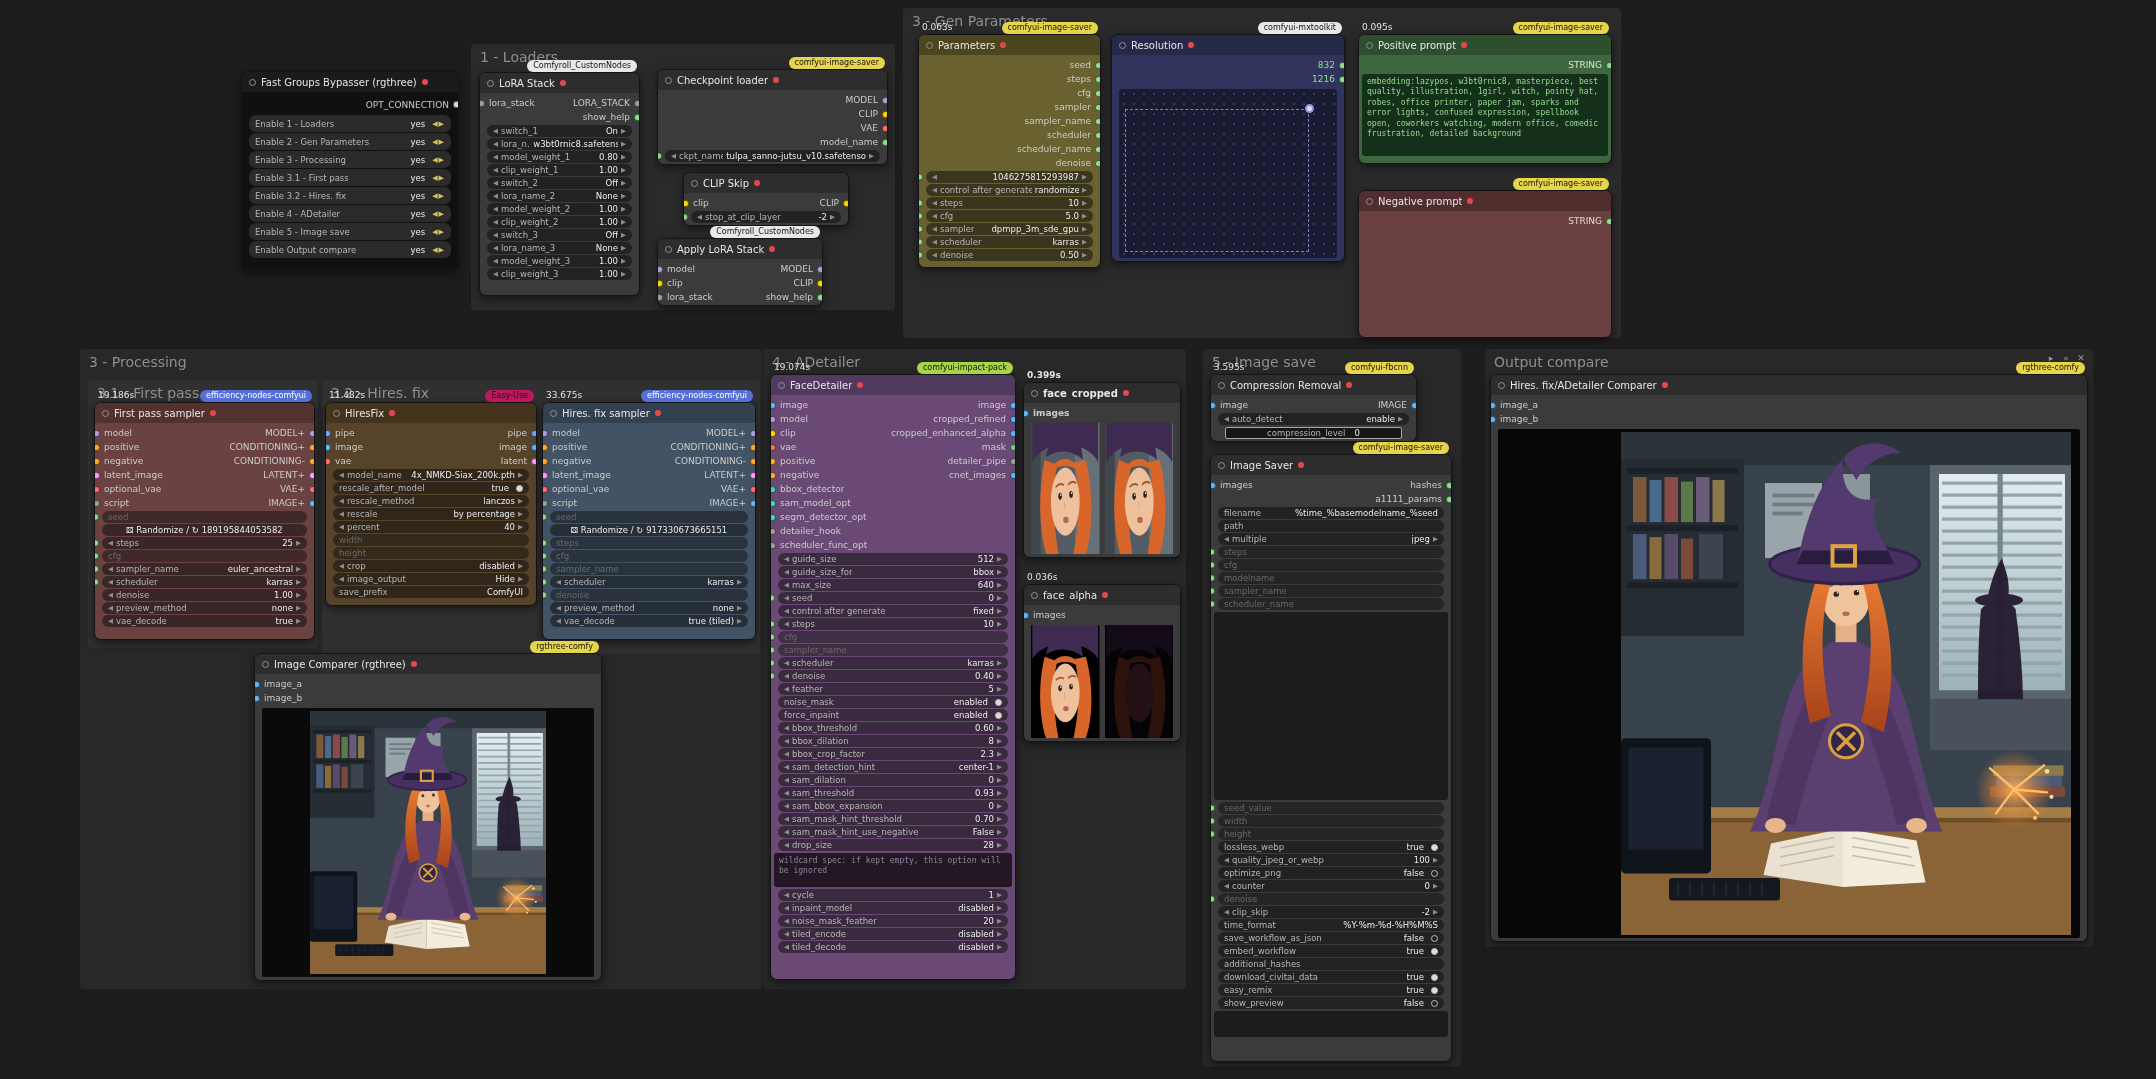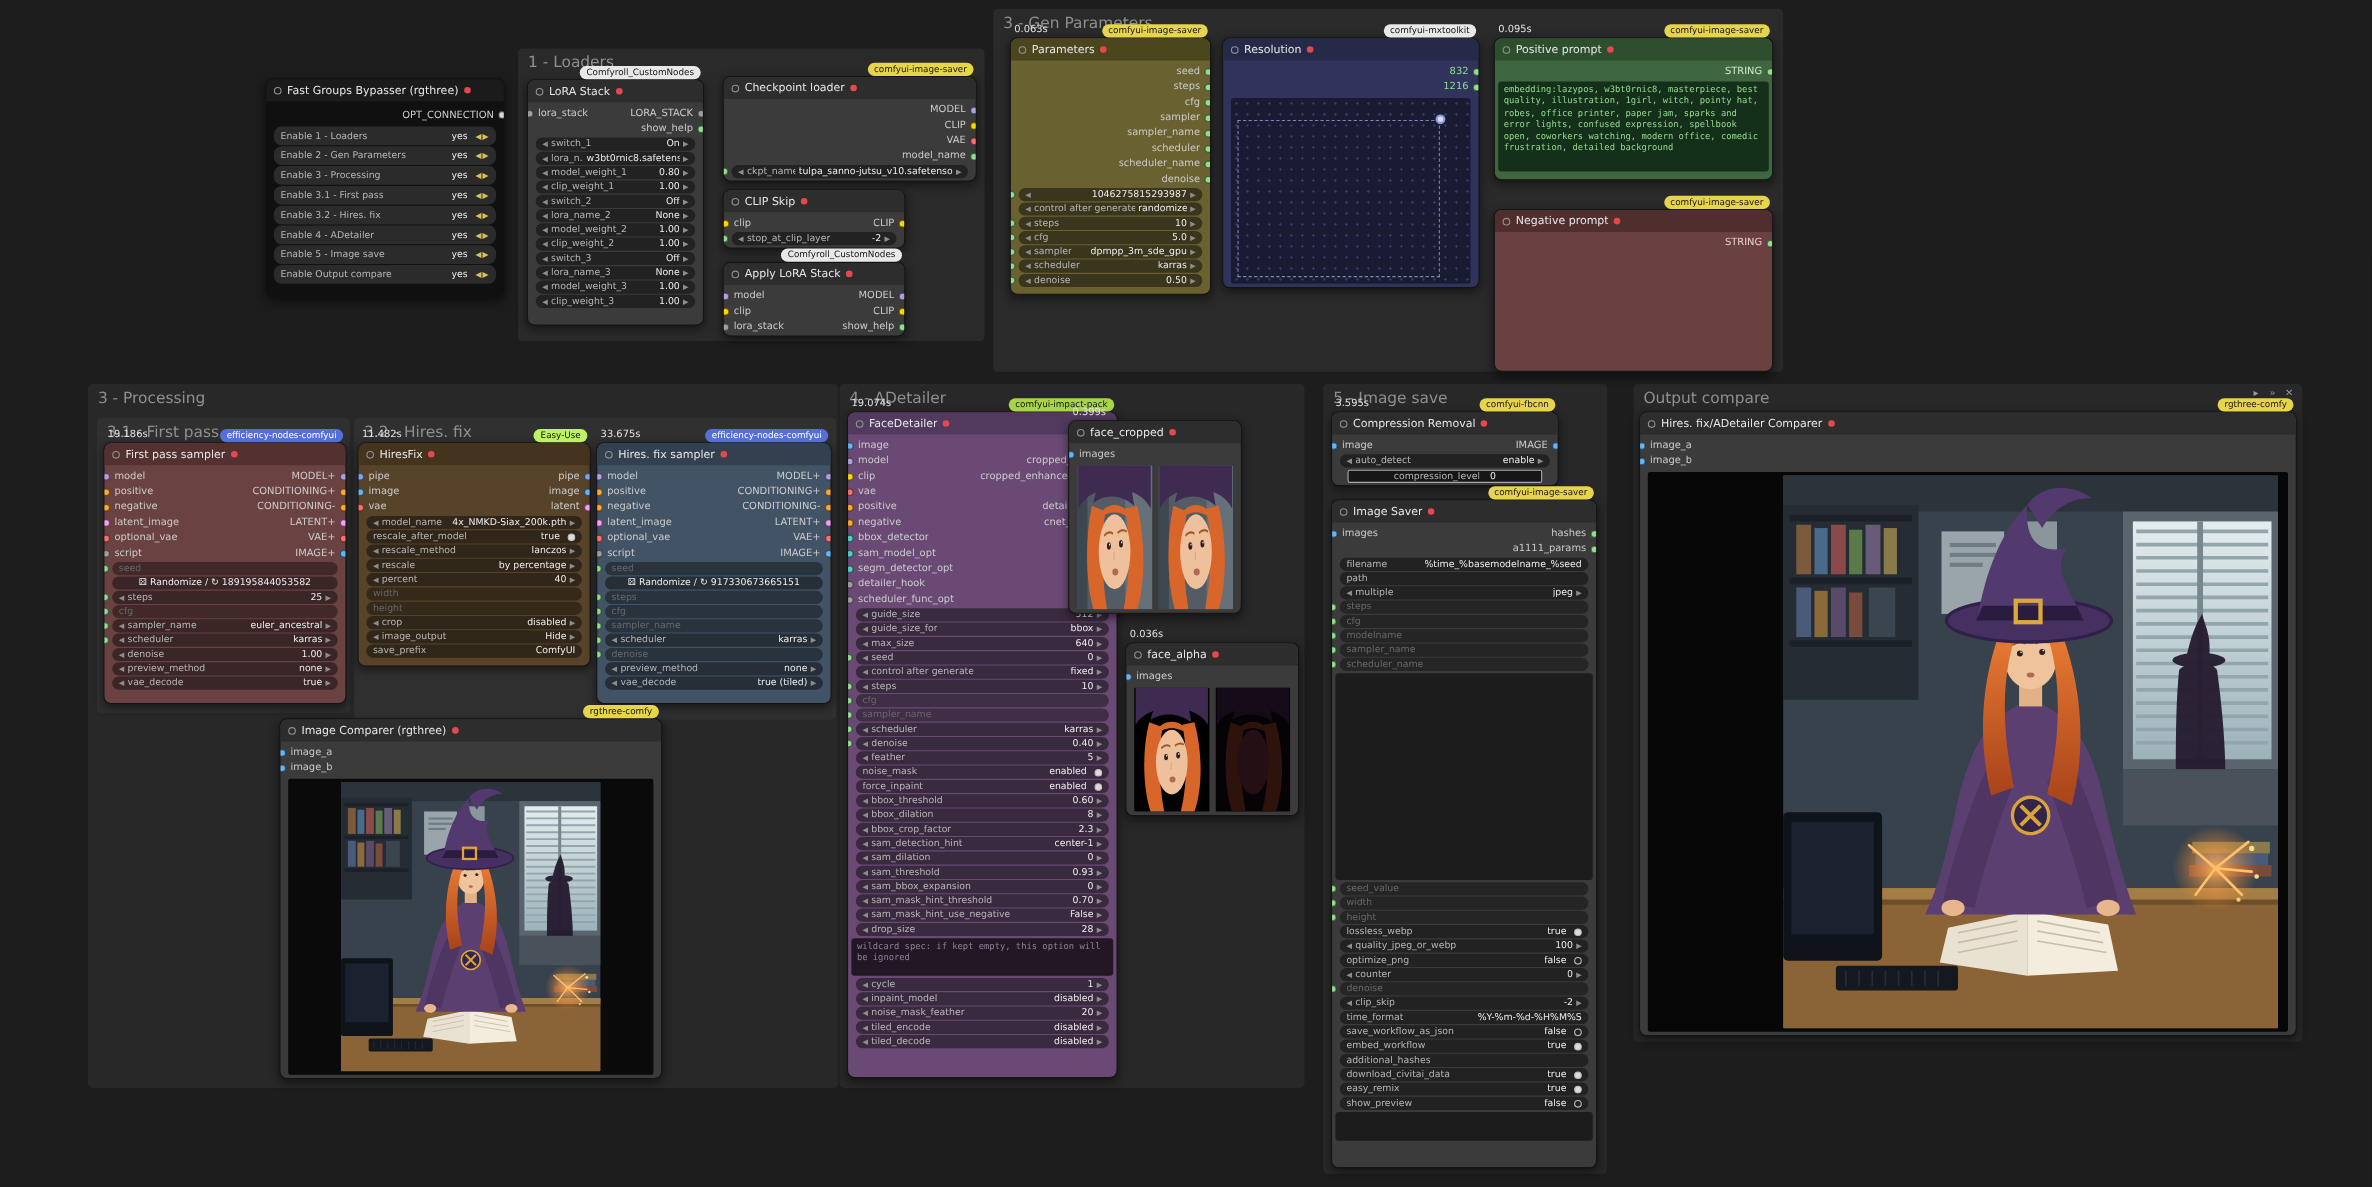--- a/index.html
+++ b/index.html
@@ -277,21 +277,21 @@
         </div>
         <div class="widget combo">
           <span class="wdot" style="background: rgb(142, 224, 142);"></span>
           <span class="arrow">◀</span>
           <span class="wlabel">ckpt_name</span>
           <span class="wvalue">tulpa_sanno-jutsu_v10.safetensors</span>
           <span class="arrow">▶</span>
         </div>
       </div>
     </div>
-    <div class="node" style="left: 657px; top: 172px; width: 166px; height: 54px; --head: #2d2d2d; --body: #3b3b3b;">
+    <div class="node" style="left: 683px; top: 172px; width: 166px; height: 54px; --head: #2d2d2d; --body: #3b3b3b;">
       <div class="node-header">
         <span class="collapse-dot"></span>
         <span class="node-title">CLIP Skip</span>
         <span class="pin"></span>
       </div>
       <div class="node-body">
         <div class="slot-row">
           <span class="slot-in">
             <span class="sdot" style="background: rgb(255, 213, 0);"></span>
             <span class="slot-label">clip</span>
@@ -643,21 +643,21 @@
         </div>
         <div class="widget combo">
           <span class="arrow">◀</span>
           <span class="wlabel">vae_decode</span>
           <span class="wvalue">true</span>
           <span class="arrow">▶</span>
         </div>
       </div>
     </div>
     <div class="node" style="left: 325px; top: 402px; width: 212px; height: 204px; --head: #44341e; --body: #574329;">
-      <div class="badge" style="background: #bef264; color: rgb(21, 21, 21);">Easy-Use</div>
+      <div class="badge" style="background: #be185d; color: rgb(21, 21, 21);">Easy-Use</div>
       <div class="node-timing">11.482s</div>
       <div class="node-header">
         <span class="collapse-dot"></span>
         <span class="node-title">HiresFix</span>
         <span class="pin"></span>
       </div>
       <div class="node-body">
         <div class="slot-row">
           <span class="slot-in">
             <span class="sdot" style="background: rgb(122, 162, 247);"></span>
@@ -1274,21 +1274,21 @@
           <span class="arrow">▶</span>
         </div>
         <div class="widget combo">
           <span class="arrow">◀</span>
           <span class="wlabel">tiled_decode</span>
           <span class="wvalue">disabled</span>
           <span class="arrow">▶</span>
         </div>
       </div>
     </div>
-    <div class="node" style="left: 971px; top: 382px; width: 158px; height: 176px; --head: #2d2d2d; --body: #3b3b3b;">
+    <div class="node" style="left: 1023px; top: 382px; width: 158px; height: 176px; font-weight: bold; --head: #2d2d2d; --body: #3b3b3b;">
       <div class="node-timing">0.399s</div>
       <div class="node-header">
         <span class="collapse-dot"></span>
         <span class="node-title">face_cropped</span>
         <span class="pin"></span>
       </div>
       <div class="node-body">
         <div class="slot-row">
           <span class="slot-in">
             <span class="sdot" style="background: rgb(100, 181, 246);"></span>

